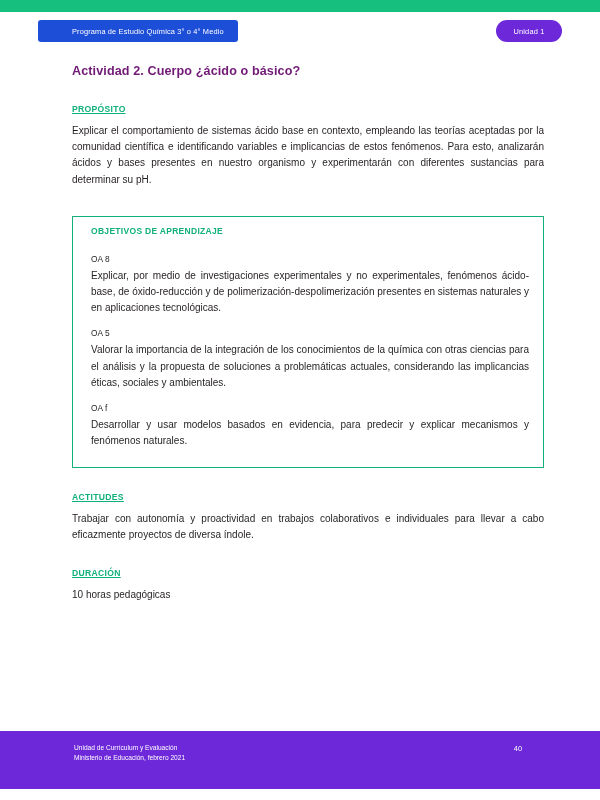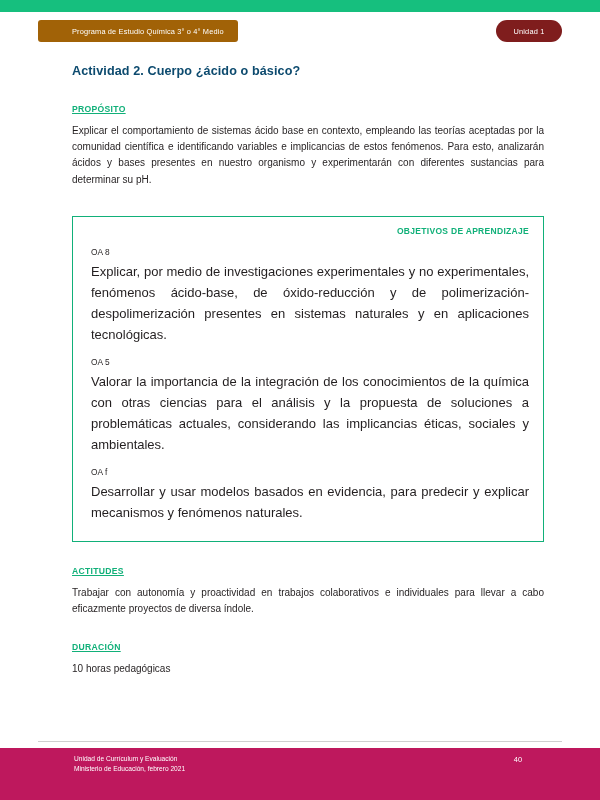--- a/index.html
+++ b/index.html
@@ -27,54 +27,54 @@
   .header-row {
     position: absolute;
     left: 0; top: 20px;
     width: 600px;
     height: 22px;
   }
   .header-pill {
     position: absolute;
     left: 38px; top: 0;
     height: 22px;
-    background: #a16207;
+    background: #1d4ed8;
     border-radius: 3px;
     padding: 0 14px 0 34px;
     display: flex;
     align-items: center;
     color: #ffffff;
     font-size: 7.4px;
     letter-spacing: 0.15px;
     white-space: nowrap;
   }
   .unit-pill {
     position: absolute;
     right: 38px; top: 0;
     height: 22px;
     min-width: 66px;
-    background: #7f1d1d;
+    background: #6d28d9;
     border-radius: 11px;
     display: flex;
     align-items: center;
     justify-content: center;
     color: #ffffff;
     font-size: 7.4px;
     letter-spacing: 0.2px;
     padding: 0 12px;
     white-space: nowrap;
   }
   
   .content {
     position: absolute;
     left: 72px; top: 64px;
     width: 472px;
   }
   h1.activity-title {
-    color: #0c4a6e;
+    color: #701a75;
     font-size: 12.6px;
     font-weight: bold;
     letter-spacing: 0.1px;
     margin-bottom: 26px;
   }
   .section-label {
     color: #11b079;
     font-size: 8.6px;
     font-weight: bold;
     letter-spacing: 0.3px;
@@ -92,47 +92,46 @@
   .oa-box {
     border: 1px solid #11b079;
     padding: 9px 14px 14px 14px;
     margin-top: 4px;
   }
   .oa-box .oa-heading {
     color: #11b079;
     font-size: 8.5px;
     font-weight: bold;
     letter-spacing: 0.3px;
-    margin-bottom: 11px;
+    margin-bottom: 18px;
     padding-left: 4px;
-    text-align: right;
   }
   .oa-code {
     color: #231f20;
     font-size: 8.35px;
     margin-bottom: 4px;
     padding-left: 4px;
   }
   .oa-text {
     color: #231f20;
-    font-size: 13px;
+    font-size: 10px;
     line-height: 1.62;
     text-align: justify;
     padding-left: 4px;
     margin-bottom: 12px;
   }
   .oa-text.last { margin-bottom: 4px; }
   .oa-code.indent { padding-left: 8px; }
   .oa-text.indent { padding-left: 8px; }
   
   .footer-bar {
     position: absolute;
-    left: 0; bottom: 0;
-    width: 600px; height: 52px;
-    background: #be185d;
+    left: 0; bottom: 11px;
+    width: 600px; height: 58px;
+    background: #6d28d9;
   }
   .footer-rule {
     position: absolute;
     left: 38px; bottom: 58px;
     width: 524px; height: 1px;
     background: #cfcfcf;
   }
   .footer-text {
     position: absolute;
     left: 74px; bottom: 26px;

